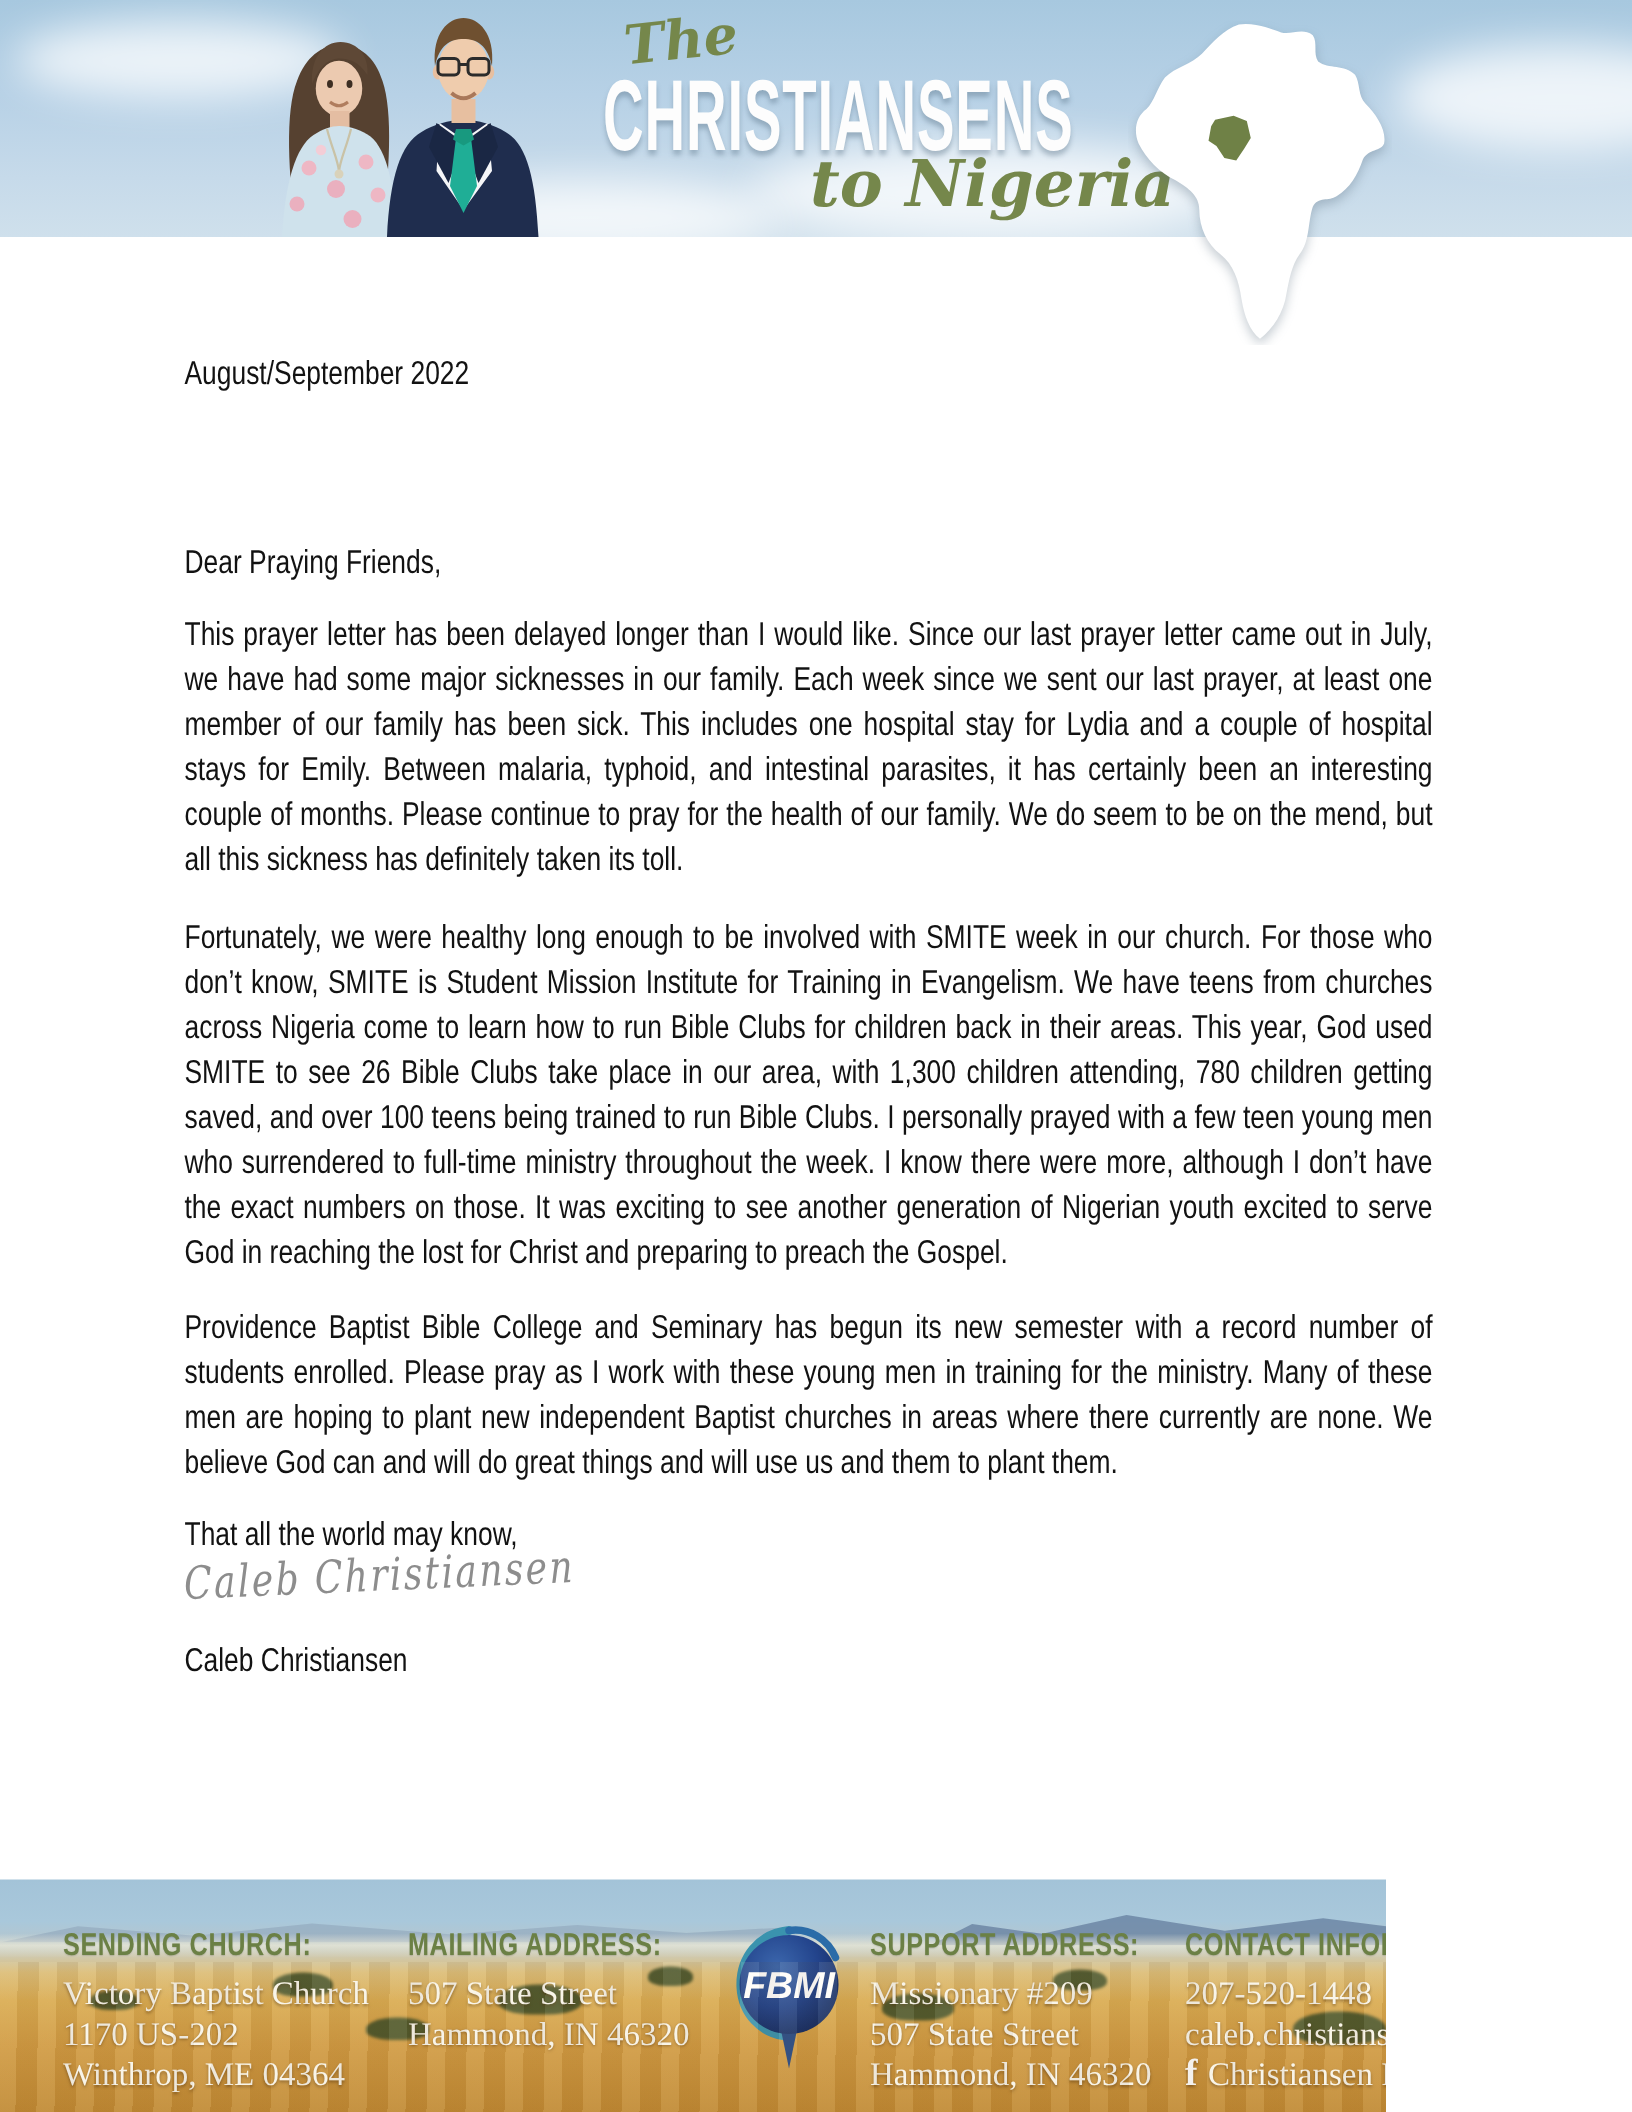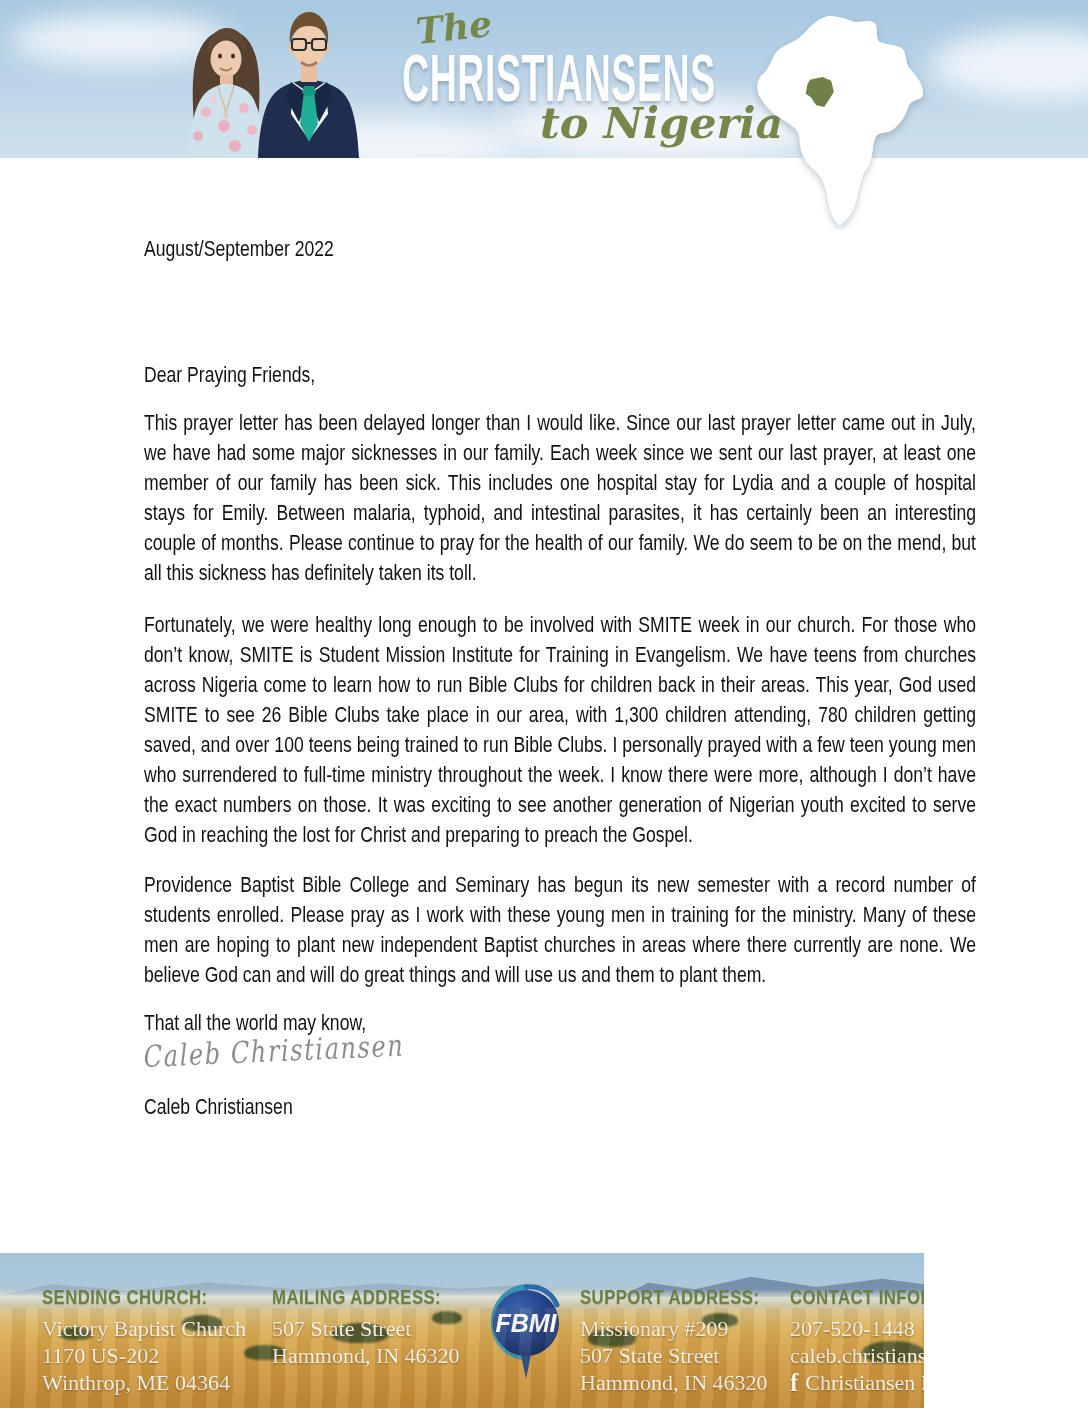--- a/index.html
+++ b/index.html
@@ -33,21 +33,21 @@
     position:absolute; left:540px; top:98px; width:188px; text-align:right;
     font-family:"DejaVu Serif", serif; font-style:italic; font-weight:700;
     font-size:43px; color:#75874b; white-space:nowrap;
   }
   .couple { position:absolute; left:140px; top:0; width:260px; height:158px; }
 
   
   .africa { position:absolute; left:752px; top:14px; width:176px; height:216px; }
 
   
-  .letter { position:absolute; left:144px; top:234px; width:832px; }
+  .letter { position:absolute; left:123px; top:234px; width:832px; }
   .condense {
     width:1040px; transform:scaleX(0.8); transform-origin:0 0;
     font-size:22px; line-height:30px; color:#121212;
   }
   .condense p { text-align:justify; }
   .l-date { margin-bottom:96px; }
   .l-salutation { margin-bottom:18px; }
   .l-p1 { margin-bottom:22px; }
   .l-p2 { margin-bottom:20px; }
   .l-p3 { margin-bottom:18px; }

